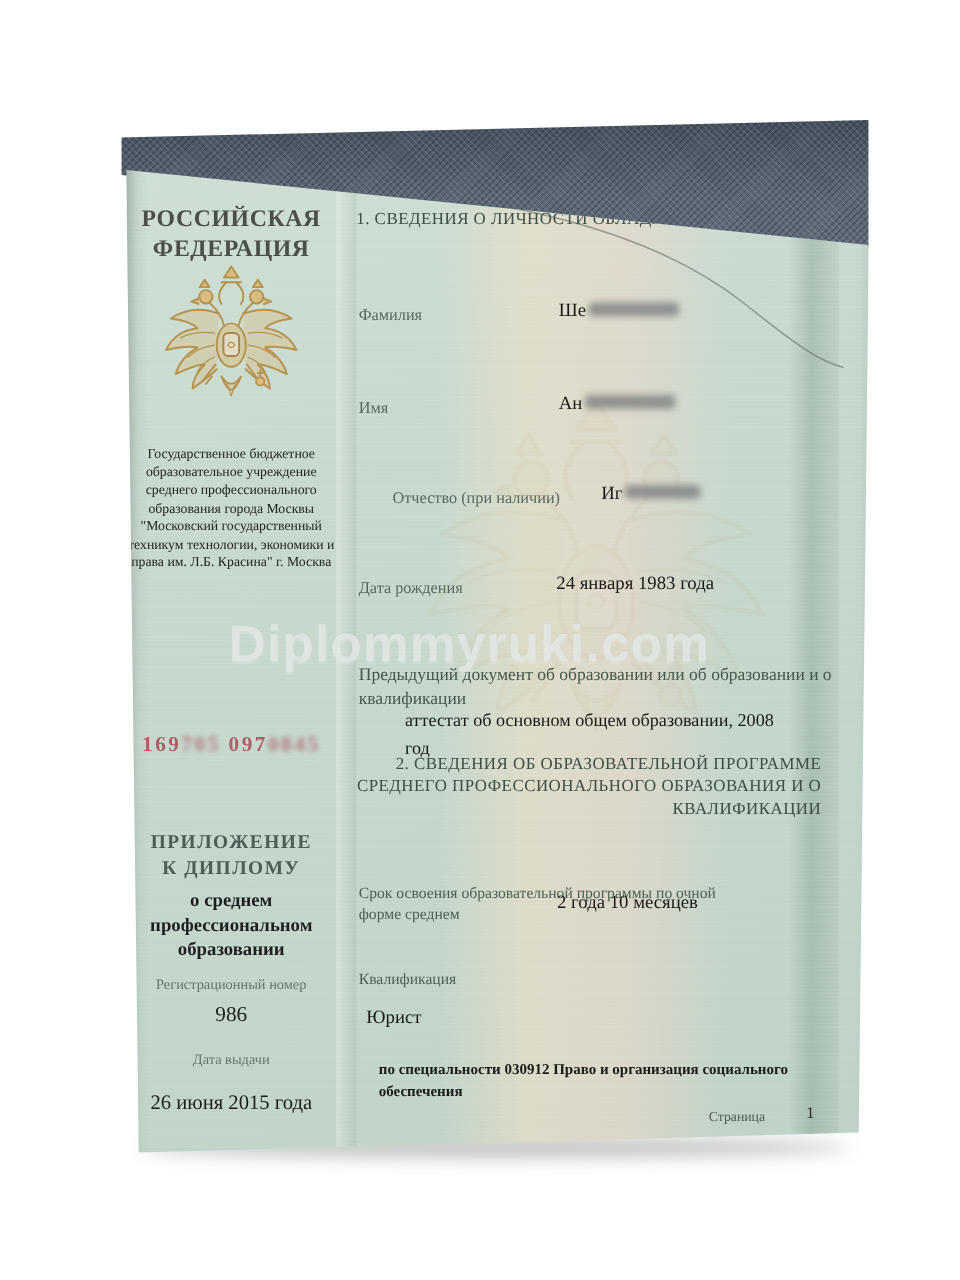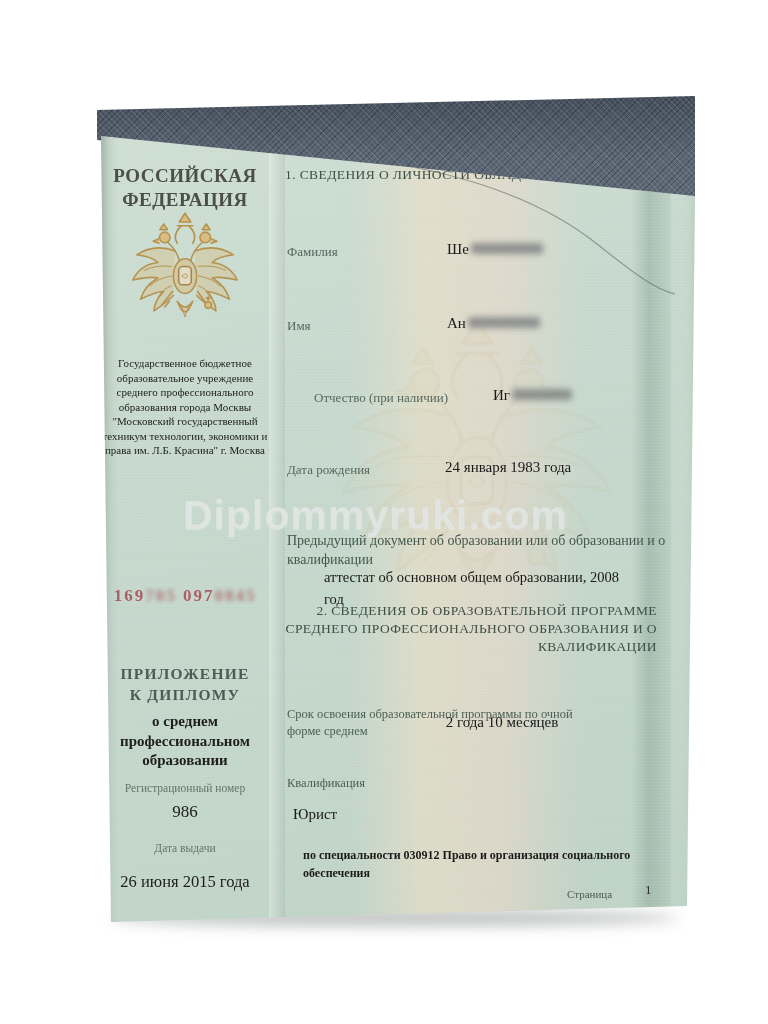--- a/index.html
+++ b/index.html
@@ -61,21 +61,21 @@
   .flabel{font-size:13px;color:#56695e;}
   .fvalue{font-size:15px;font-weight:normal;color:#191917;}
   .smudge{display:inline-block;width:72px;height:11px;margin-left:2px;border-radius:3px;
     background:#75797b;filter:blur(3px);opacity:.75;vertical-align:baseline;}
   .smudge.sm{width:60px;}
   .lbl-surname{left:190px;top:150px;}
   .val-surname{left:350px;top:147px;}
   .lbl-name{left:190px;top:224px;}
   .val-name{left:350px;top:221px;}
   .lbl-patronymic{left:190px;top:296px;margin-left:27px;}
-  .val-patronymic{left:384px;top:293px;margin-left:12px;}
+  .val-patronymic{left:384px;top:293px;}
   .lbl-birth{left:190px;top:368px;}
   .val-birth{left:348px;top:365px;}
   .lbl-prevdoc{left:190px;top:438px;width:384px;font-size:14px;line-height:1.35;color:#44574c;}
   .val-prevdoc{left:214px;top:472px;width:302px;font-size:14.5px;line-height:1.55;margin-left:13px;}
   .lbl-duration{left:190px;top:612px;width:320px;font-size:12.5px;line-height:1.35;color:#4c5f54;}
   .val-duration{left:300px;top:620px;width:210px;text-align:center;}
   .lbl-qual{left:190px;top:682px;font-size:12.5px;color:#4c5f54;}
   .val-qual{left:196px;top:712px;}
   .val-specialty{left:206px;top:752px;width:336px;font-size:12px;font-weight:bold;color:#1b1b19;line-height:1.5;}
   .pg-label{left:470px;top:794px;font-size:11px;color:#4e5b51;}

